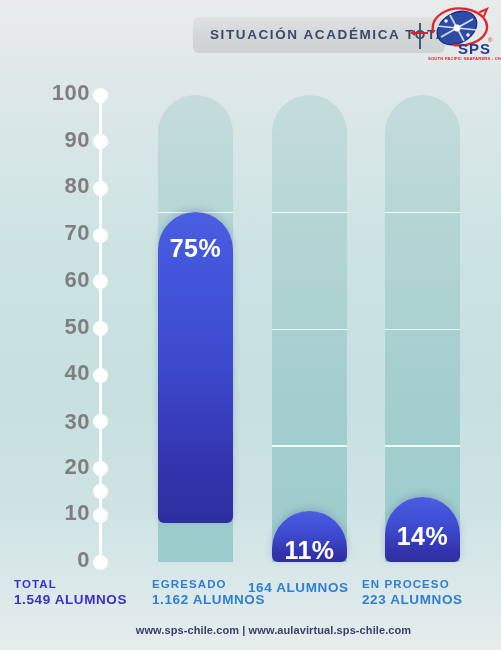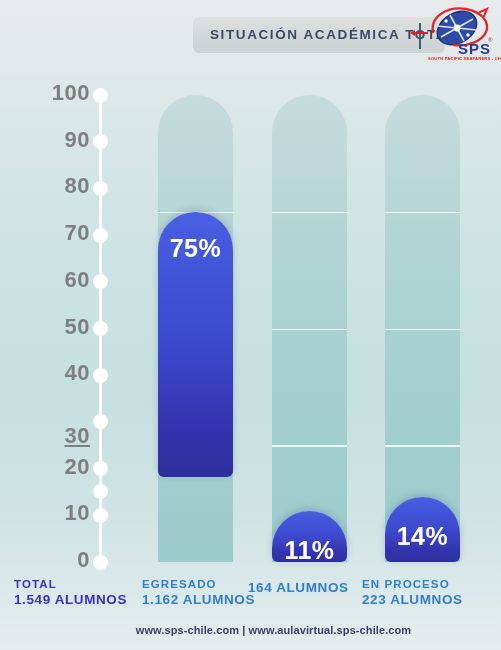--- a/index.html
+++ b/index.html
@@ -132,36 +132,36 @@
       <div class="axis-label" style="top: 173.4px;">80</div>
       <div class="axis-dot" style="top: 227.6px;"></div>
       <div class="axis-label" style="top: 220.1px;">70</div>
       <div class="axis-dot" style="top: 274.3px;"></div>
       <div class="axis-label" style="top: 266.8px;">60</div>
       <div class="axis-dot" style="top: 321px;"></div>
       <div class="axis-label" style="top: 313.5px;">50</div>
       <div class="axis-dot" style="top: 367.7px;"></div>
       <div class="axis-label" style="top: 360.2px;">40</div>
       <div class="axis-dot" style="top: 414.4px;"></div>
-      <div class="axis-label" style="top: 423px; text-decoration: underline;">30</div>
+      <div class="axis-label" style="top: 409px;">30</div>
       <div class="axis-dot" style="top: 461.1px;"></div>
       <div class="axis-label" style="top: 453.6px;">20</div>
       <div class="axis-dot" style="top: 484.45px;"></div>
       <div class="axis-dot" style="top: 507.8px;"></div>
       <div class="axis-label" style="top: 500.3px;">10</div>
       <div class="axis-dot" style="top: 554.5px;"></div>
       <div class="axis-label" style="top: 547px;">0</div>
     </div>
   <div id="bars">
       <div class="track" style="left: 158px; top: 95px; height: 467px;">
         <div class="div-line" style="top: 116.75px;"></div>
         <div class="div-line" style="top: 233.5px;"></div>
         <div class="div-line" style="top: 350.25px;"></div>
       </div>
-      <div class="fill" style="left: 158px; top: 211.75px; height: 265px;">
+      <div class="fill" style="left: 158px; top: 211.75px; height: 311px;">
         <div class="pct" style="top: 22px;">75%</div>
       </div>
       <div class="track" style="left: 272px; top: 95px; height: 467px;">
         <div class="div-line" style="top: 116.75px;"></div>
         <div class="div-line" style="top: 233.5px;"></div>
         <div class="div-line" style="top: 350.25px;"></div>
       </div>
       <div class="fill" style="left: 272px; top: 510.63px; height: 51.37px; padding-left: 30px;">
         <div class="pct" style="top: 25px;">11%</div>
       </div>
@@ -174,21 +174,21 @@
         <div class="pct" style="top: 25px;">14%</div>
       </div>
     </div>
 </div>
 
 <div id="cats">
     <div class="cat" style="left: 14px; top: 578px;">
       <div class="cname" style="color: rgb(59, 47, 201);">TOTAL</div>
       <div class="cval" style="color: rgb(59, 47, 201);">1.549 ALUMNOS</div>
     </div>
-    <div class="cat" style="left: 142px; top: 578px;">
+    <div class="cat" style="left: 152px; top: 578px;">
       <div class="cname" style="color: rgb(47, 127, 208);">EGRESADO</div>
       <div class="cval" style="color: rgb(47, 127, 208);">1.162 ALUMNOS</div>
     </div>
     <div class="cat" style="left: 248px; top: 578px;">
       <div class="cval" style="color: rgb(47, 127, 208);">164 ALUMNOS</div>
     </div>
     <div class="cat" style="left: 362px; top: 578px;">
       <div class="cname" style="color: rgb(47, 127, 208);">EN PROCESO</div>
       <div class="cval" style="color: rgb(47, 127, 208);">223 ALUMNOS</div>
     </div>

